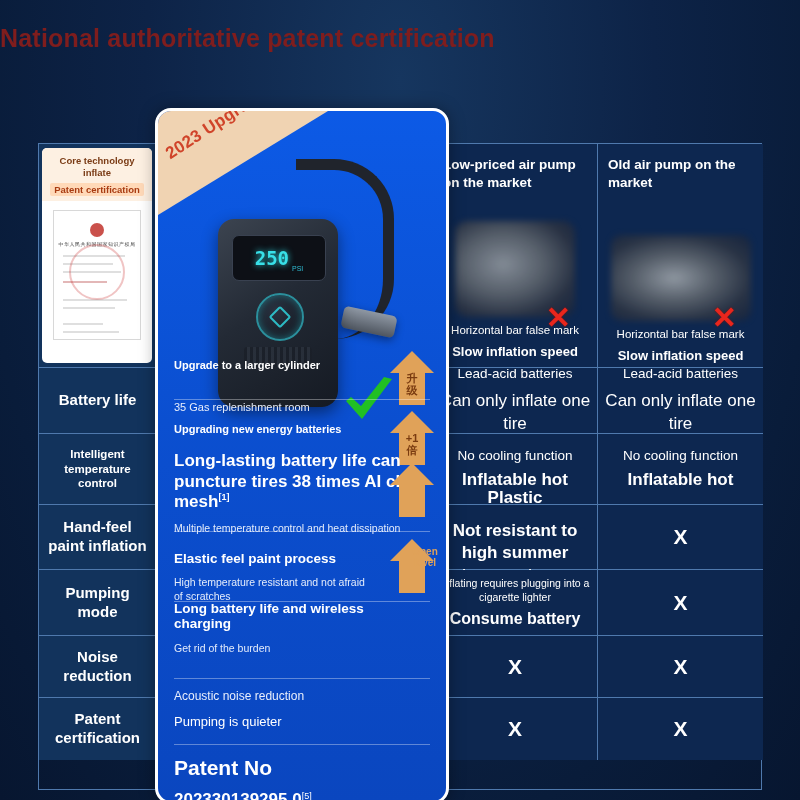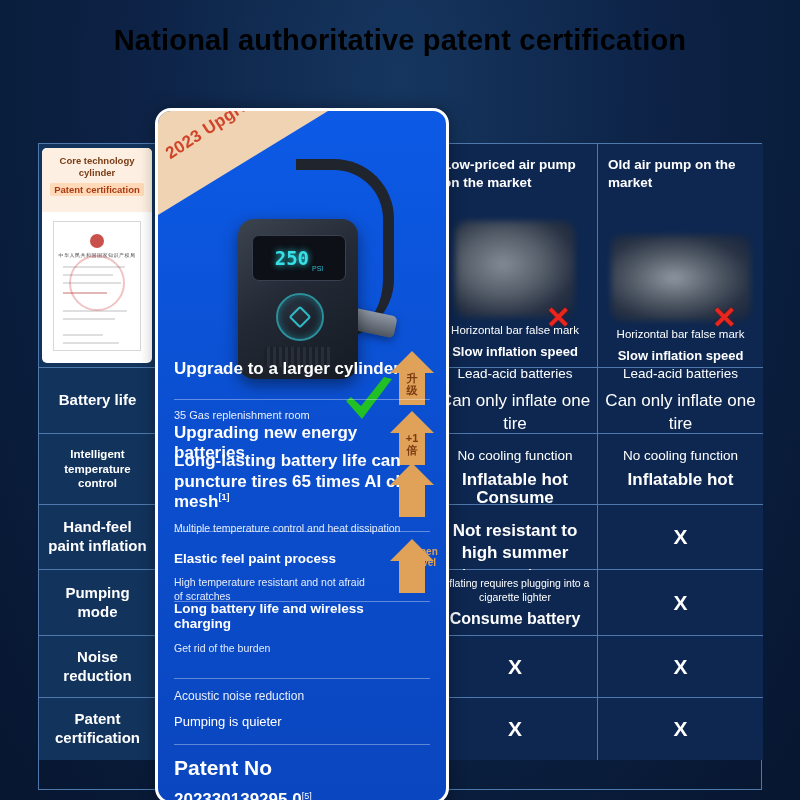--- a/index.html
+++ b/index.html
@@ -5,22 +5,22 @@
   html,body{margin:0;padding:0;}
   body{
     width:800px;height:800px;overflow:hidden;
     font-family:"Liberation Sans",sans-serif;
     background:radial-gradient(ellipse at 50% 10%, #16365f 0%, #0d2347 45%, #091c3a 75%, #071630 100%);
     color:#fff;
     position:relative;
   }
   .page-title{
     position:absolute;top:24px;left:0;width:100%;
-    text-align:center;font-size:29px;font-weight:bold;letter-spacing:.2px;
-    color:#000000;
+    font-size:25px;font-weight:bold;letter-spacing:.2px;
+    color:#7f1d1d;
   }
   
   .table{
     position:absolute;left:38px;top:143px;width:724px;height:647px;
     display:grid;
     grid-template-columns:118px 276px 165px 165px;
     grid-template-rows:224px 66px 71px 65px 66px 62px 62px;
     border:1px solid #4f79ad;
     box-sizing:border-box;
   }
@@ -70,21 +70,21 @@
   }
   .u-l1{font-size:11.5px;line-height:1.35;margin-top:6px;}
   .u-l2{font-size:13px;font-weight:bold;margin-top:5px;}
   
   .cert-panel{
     position:absolute;left:42px;top:148px;width:110px;height:215px;
     background:#fff;border-radius:5px;overflow:hidden;
     display:flex;flex-direction:column;align-items:center;
   }
   .cert-head{
-    width:100%;padding:7px 3px 15px;box-sizing:border-box;text-align:center;
+    width:100%;padding:7px 3px 4px;box-sizing:border-box;text-align:center;
     background:#fdf0e2;
   }
   .cert-head .t1{font-size:9.5px;color:#7a3b15;font-weight:bold;line-height:1.25;}
   .cert-head .t2{font-size:9.5px;color:#a93c12;font-weight:bold;margin-top:4px;
      background:#ffd9b8;display:inline-block;padding:1px 4px;border-radius:2px;}
   .cert-doc{
     width:86px;height:128px;margin-top:9px;background:#fff;
     border:1px solid #d8d8d8;position:relative;overflow:hidden;
   }
   .cert-doc .seal{
@@ -116,23 +116,23 @@
   .ribbon{
     position:absolute;left:4px;top:36px;
     transform:rotate(-33deg);transform-origin:left top;
     font-size:17px;font-weight:bold;color:#d0442a;letter-spacing:.4px;
     white-space:nowrap;
   }
   .device{
     position:absolute;left:42px;top:50px;width:200px;height:240px;
   }
   .dev-body{
-    position:absolute;left:18px;top:58px;width:120px;height:160px;
+    position:absolute;left:18px;top:58px;width:120px;height:188px;
     background:linear-gradient(145deg,#3c4450 0%,#232a35 45%,#151a23 100%);
-    border-radius:16px;box-shadow:0 6px 16px rgba(0,0,0,.45);margin-left:20px;
+    border-radius:16px;box-shadow:0 6px 16px rgba(0,0,0,.45);
   }
   .dev-screen{
     position:absolute;left:14px;top:16px;width:92px;height:44px;
     background:#0d1016;border-radius:7px;border:1px solid #394150;
     display:flex;align-items:center;justify-content:center;
   }
   .dev-screen .num{
     color:#38e0e8;font-family:"DejaVu Sans Mono",monospace;font-size:19px;font-weight:bold;
     text-shadow:0 0 6px #2fd4dd;
   }
@@ -163,21 +163,21 @@
     background:linear-gradient(180deg,#8f98a4,#4e555f);
     border-radius:5px;transform:rotate(12deg);
     box-shadow:0 3px 8px rgba(0,0,0,.4);
   }
   .check{
     position:absolute;left:182px;top:262px;width:58px;height:58px;
   }
   .check svg{display:block;}
   
   .h-row{position:absolute;left:0;width:100%;box-sizing:border-box;padding:0 16px;}
-  .h-t1{font-size:17px;font-weight:bold;color:#fff;}
+  .h-t1{font-size:11px;font-weight:bold;color:#fff;}
   .h-t2{font-size:11px;color:#e8eefc;}
   .h-big{font-size:17px;font-weight:bold;color:#fff;line-height:1.22;}
   .h-med{font-size:13.5px;font-weight:bold;color:#fff;}
   .h-sm{font-size:10.5px;color:#e4ecfb;line-height:1.3;}
   .arrow-badge{
     position:absolute;width:44px;height:56px;
   }
   .arrow-badge .ar{
     position:absolute;left:0;top:0;width:0;height:0;
     border-left:22px solid transparent;border-right:22px solid transparent;
@@ -249,21 +249,21 @@
   <div class="cell c-right">
     <div class="med">No cooling function</div>
     <div class="big" style="margin-top:7px;font-size:17px;">Inflatable hot</div>
   </div>
 
   <div class="cell c-label">
     <span>Hand-feel paint inflation</span>
   </div>
   <div class="cell c-mid"></div>
   <div class="cell c-right">
-    <div class="big" style="font-size:17px;">Consume</div>
+    <div class="big" style="font-size:17px;">Plastic</div>
     <div class="sm" style="margin-top:12px;font-weight:bold;">Not resistant to high summer temperatures</div>
   </div>
   <div class="cell c-right">
     <div class="x-mark">X</div>
   </div>
 
   <div class="cell c-label">
     <span>Pumping mode</span>
   </div>
   <div class="cell c-mid"></div>
@@ -294,21 +294,21 @@
     <div class="x-mark">X</div>
   </div>
   <div class="cell c-right row-last">
     <div class="x-mark">X</div>
   </div>
 </div>
 
 <div class="cert-panel">
   <div class="cert-head">
     <div class="t1">Core technology</div>
-    <div class="t1">cylinder</div>
+    <div class="t1">inflate</div>
     <div class="t2">Patent certification</div>
   </div>
   <div class="cert-doc">
     <div class="cert-logo"></div>
     <div class="cert-title">中华人民共和国国家知识产权局</div>
     <div class="ln" style="top:44px;width:62px;"></div>
     <div class="ln" style="top:52px;width:50px;"></div>
     <div class="ln" style="top:60px;width:58px;"></div>
     <div class="ln red-ln" style="top:70px;width:44px;"></div>
     <div class="ln" style="top:88px;width:64px;"></div>
@@ -357,21 +357,21 @@
     <div class="h-t1">Upgrading new energy batteries</div>
   </div>
   <div class="arrow-badge" style="left:232px;top:300px;">
     <div class="ar"></div>
       <div class="bd"></div>
     <div class="tx"><span>+1</span><br><span>倍</span></div>
   </div>
 
   <div class="h-row" style="top:340px;">
     <div class="h-big">
-      <span>Long-lasting battery life can puncture tires 65 times AI chip mesh</span><span class="sup">[1]</span>
+      <span>Long-lasting battery life can puncture tires 38 times AI chip mesh</span><span class="sup">[1]</span>
     </div>
     <div class="h-sm" style="margin-top:9px;">Multiple temperature control and heat dissipation</div>
   </div>
   <div class="arrow-badge" style="left:232px;top:352px;">
     <div class="ar"></div>
       <div class="bd"></div>
   </div>
   <div class="sep" style="top:420px;"></div>
 
   <div class="h-row" style="top:440px;">

